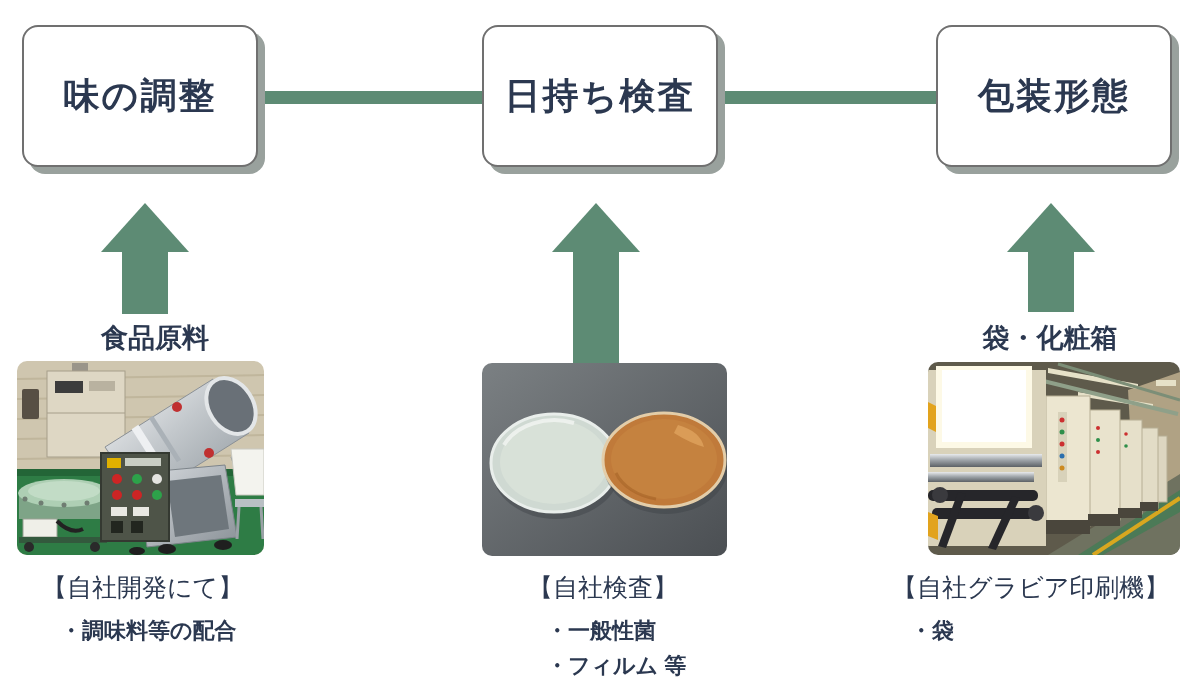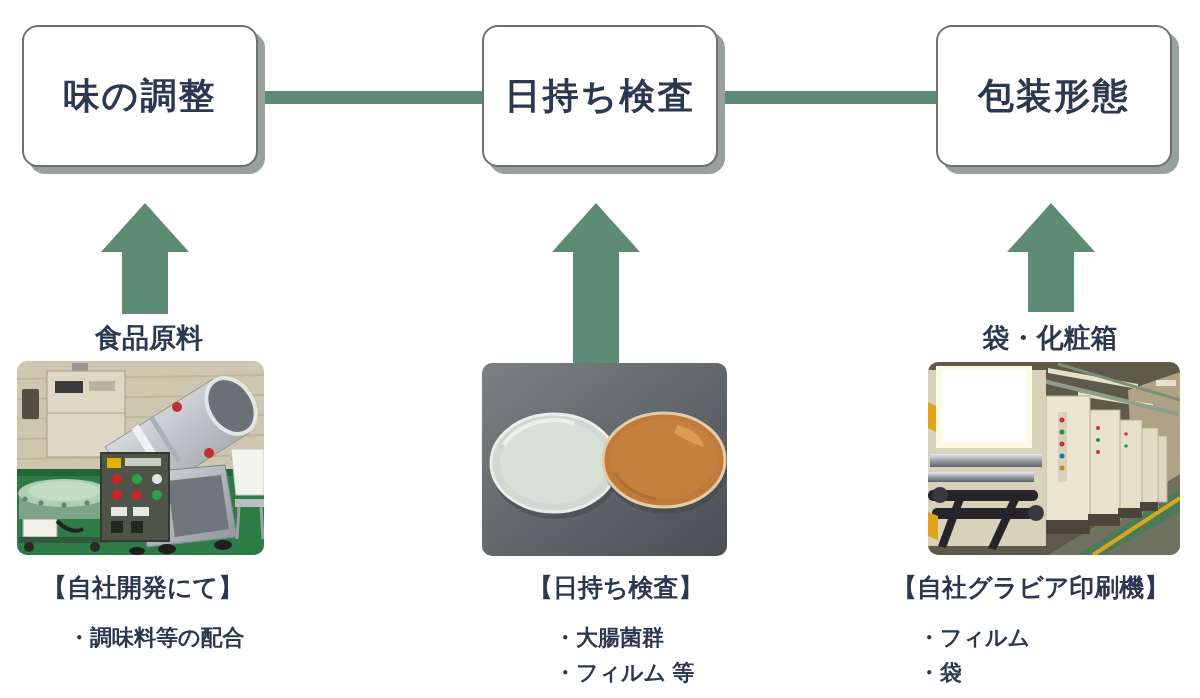--- a/index.html
+++ b/index.html
@@ -42,37 +42,37 @@
   .a2 .arrow-head{left:552px;top:203px;}
   .a2 .arrow-stem{left:573px;top:251px;height:112px;}
   .a3 .arrow-head{left:1007px;top:203px;}
   .a3 .arrow-stem{left:1028px;top:251px;height:61px;}
 
   
   .input-label{
     position:absolute;top:320px;width:240px;text-align:center;
     font-size:27px;font-weight:bold;color:var(--navy);z-index:2;
   }
-  .input-label.l1{left:29px;}
+  .input-label.l1{left:35px;}
   .input-label.l3{left:930px;}
 
   
   .photo{position:absolute;border-radius:10px;overflow:hidden;z-index:1;line-height:0;}
   .photo.p1{left:17px;top:361px;width:247px;height:194px;}
   .photo.p2{left:482px;top:363px;width:245px;height:193px;}
   .photo.p3{left:928px;top:362px;width:252px;height:193px;}
   .photo svg{display:block;width:100%;height:100%;}
 
   
   .caption{position:absolute;color:var(--navy);z-index:2;}
   .caption.cap1{left:42px;top:571px;}
   .caption.cap2{left:528px;top:571px;}
   .caption.cap3{left:892px;top:571px;}
-  .caption-title{font-size:25px;font-weight:bold;margin:0 0 9px 0;white-space:nowrap;}
-  .caption ul{margin:16px;padding:0 0 0 10px;list-style:none;}
+  .caption-title{font-size:25px;font-weight:normal;margin:0 0 9px 0;white-space:nowrap;}
+  .caption ul{margin:8px;padding:0 0 0 10px;list-style:none;}
   .caption li{font-size:22px;font-weight:600;line-height:35px;white-space:nowrap;}
 </style>
 </head>
 <body>
 
 <div class="canvas">
 
   <div class="connector c1"></div>
   <div class="connector c2"></div>
 
@@ -297,27 +297,26 @@
     </svg>
   </div>
 
   <div class="caption cap1">
     <p class="caption-title">【自社開発にて】</p>
     <ul>
       <li>・調味料等の配合</li>
     </ul>
   </div>
   <div class="caption cap2">
-    <p class="caption-title">【日持ち検査】</p>
+    <p class="caption-title">【自社検査】</p>
     <ul>
-      <li>・大腸菌群</li>
+      <li>・一般性菌</li>
       <li>・フィルム 等</li>
     </ul>
   </div>
   <div class="caption cap3">
     <p class="caption-title">【自社グラビア印刷機】</p>
     <ul>
-      <li>・フィルム</li>
       <li>・袋</li>
     </ul>
   </div>
 
 </div>
 
 </body></html>

